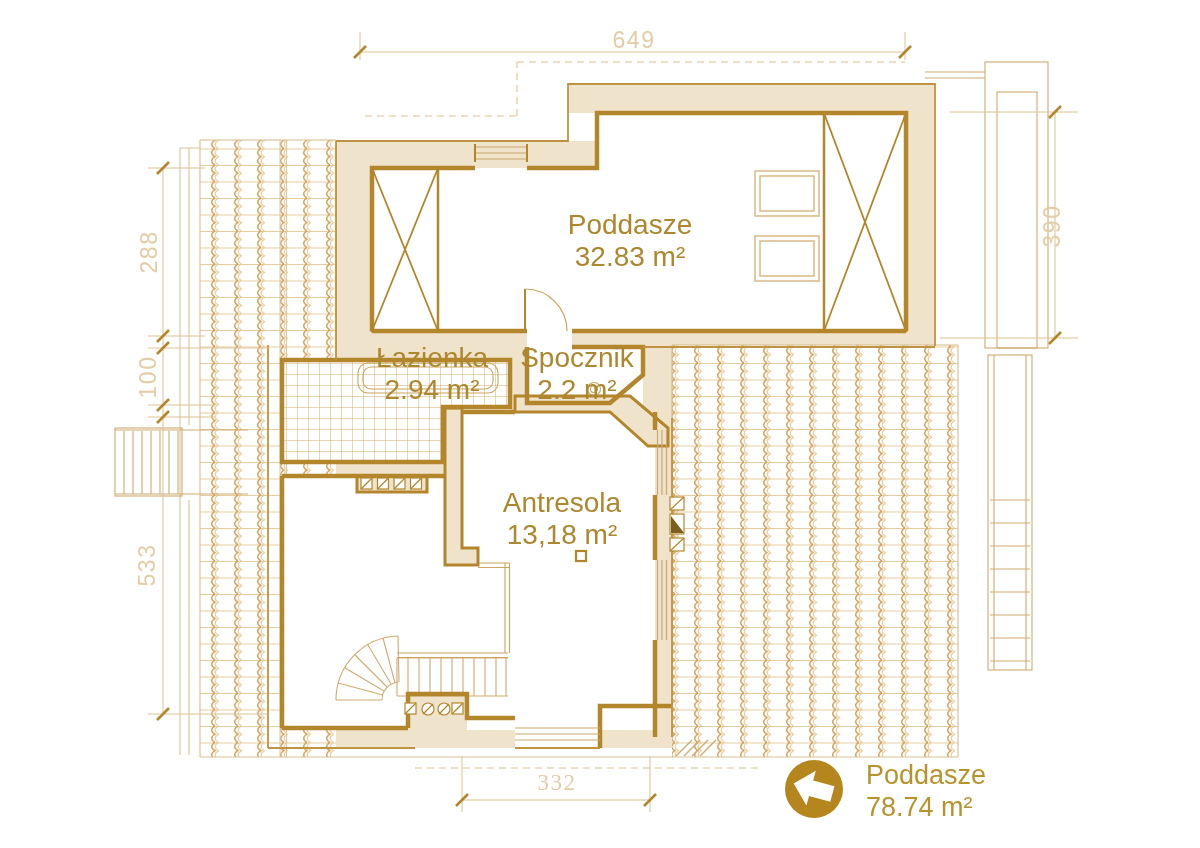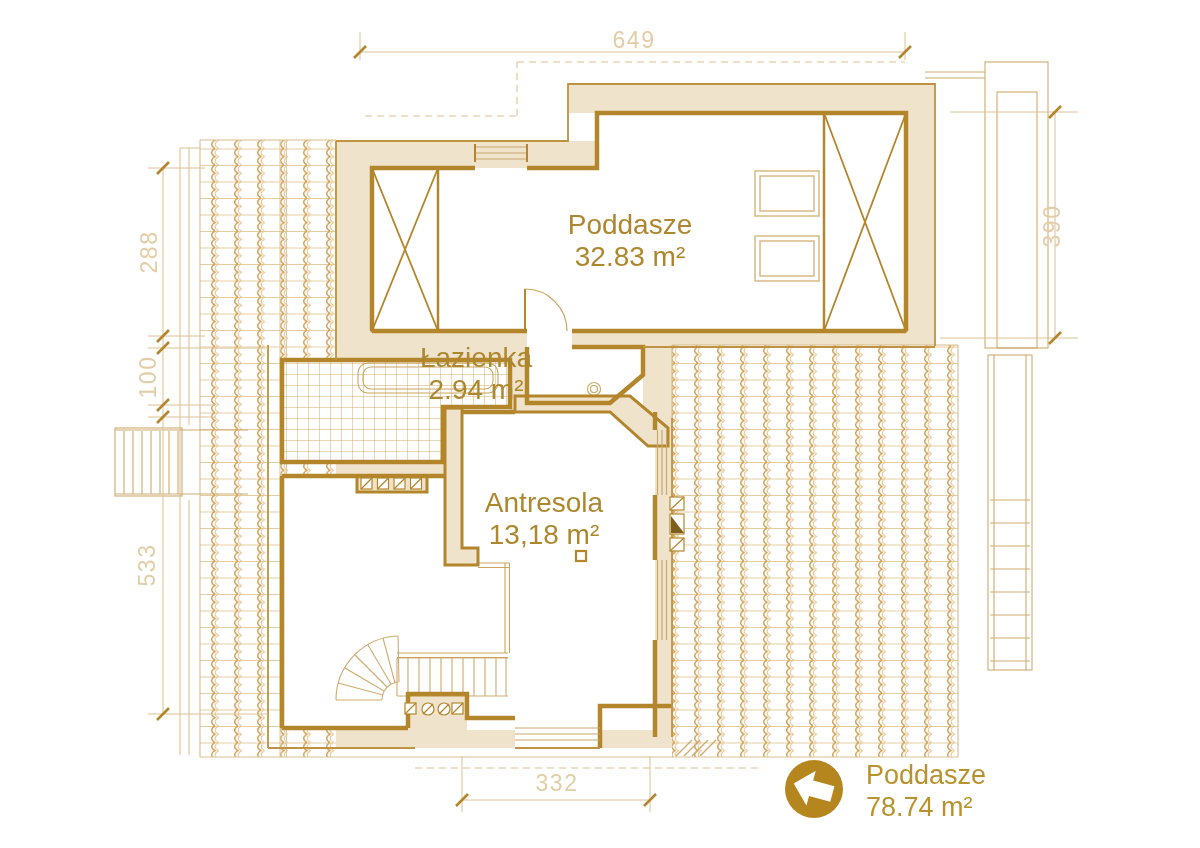--- a/index.html
+++ b/index.html
@@ -230,34 +230,38 @@
     <g transform="rotate(15 814 789)">
       <path d="M793,789 L811,771 L811,781 L833,781 L833,797 L811,797 L811,807 Z" fill="#ffffff"></path>
     </g>
   </g>
 </svg>
 
 <div class="lbl" style="left:630px;top:241px;">
   <span class="nm">Poddasze</span>
   <span class="ar">32.83 m²</span>
 </div>
-<div class="lbl" style="left:476px;top:374px;">
+<div class="lbl" style="left:432px;top:374px;">
   <span class="nm">Łazienka</span>
   <span class="ar">2.94 m²</span>
 </div>
-<div class="lbl" style="left:544px;top:519px;text-align:center;">
+<div class="lbl" style="left:577px;top:374px;">
+  <span class="nm">Spocznik</span>
+  <span class="ar">2.2 m²</span>
+</div>
+<div class="lbl" style="left:562px;top:519px;text-align:center;">
   <span class="nm">Antresola</span>
   <span class="ar">13,18 m²</span>
 </div>
 
 <div class="dim" style="left:634px;top:40px;">649</div>
 <div class="dim rot" style="left:149px;top:252px;">288</div>
 <div class="dim rot" style="left:148px;top:377px;">100</div>
 <div class="dim rot" style="left:147px;top:565px;">533</div>
 <div class="dim rot" style="left:1052px;top:226px;">390</div>
-<div class="dim" style="left:557px;top:783px;">332</div>
+<div class="dim" style="left:557px;top:783px;font-family:Liberation Serif, serif;">332</div>
 
 <div class="legend">
   <span>Poddasze</span>
   <span>78.74 m²</span>
 </div>
 
 </div>
 
 </body></html>

